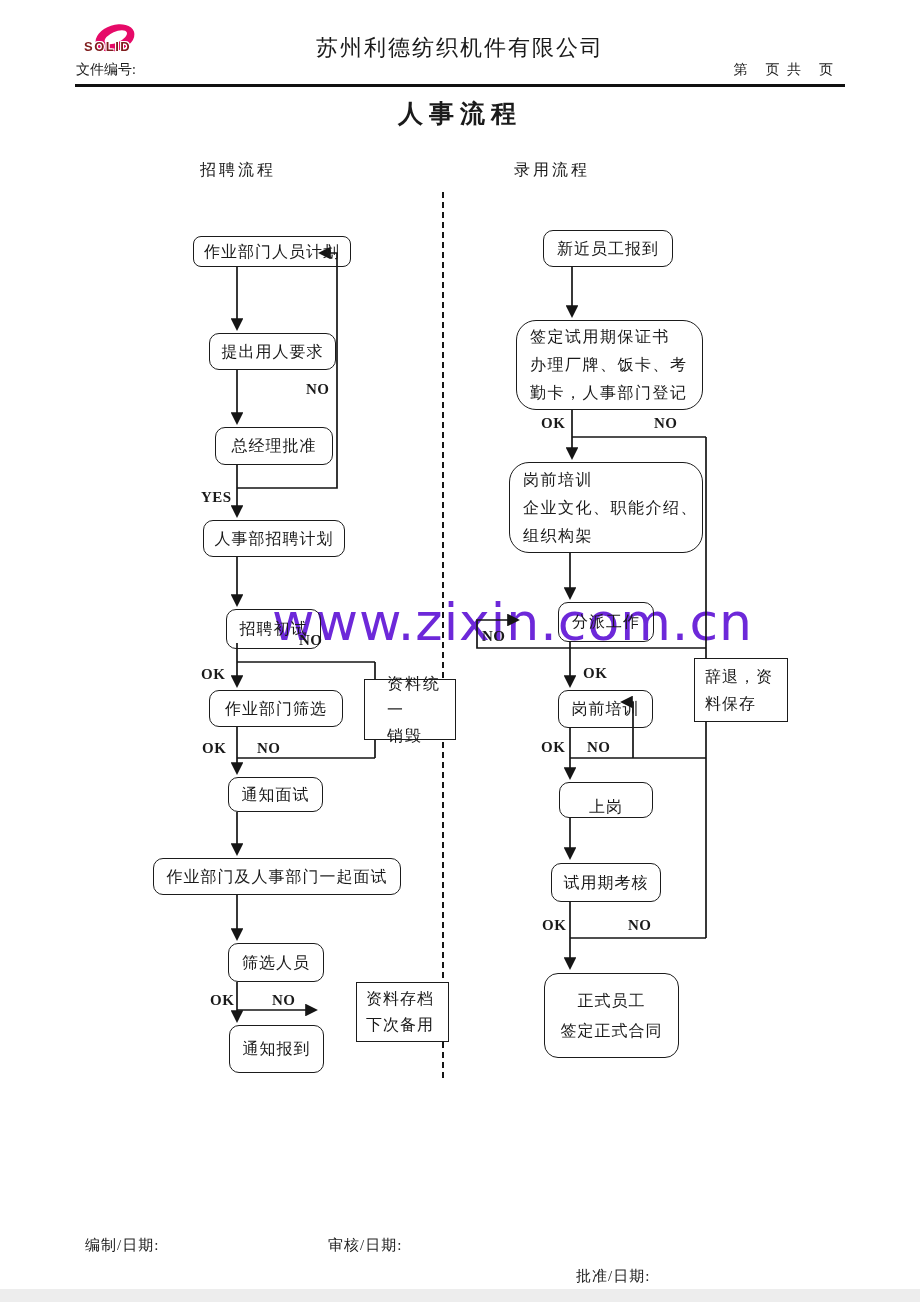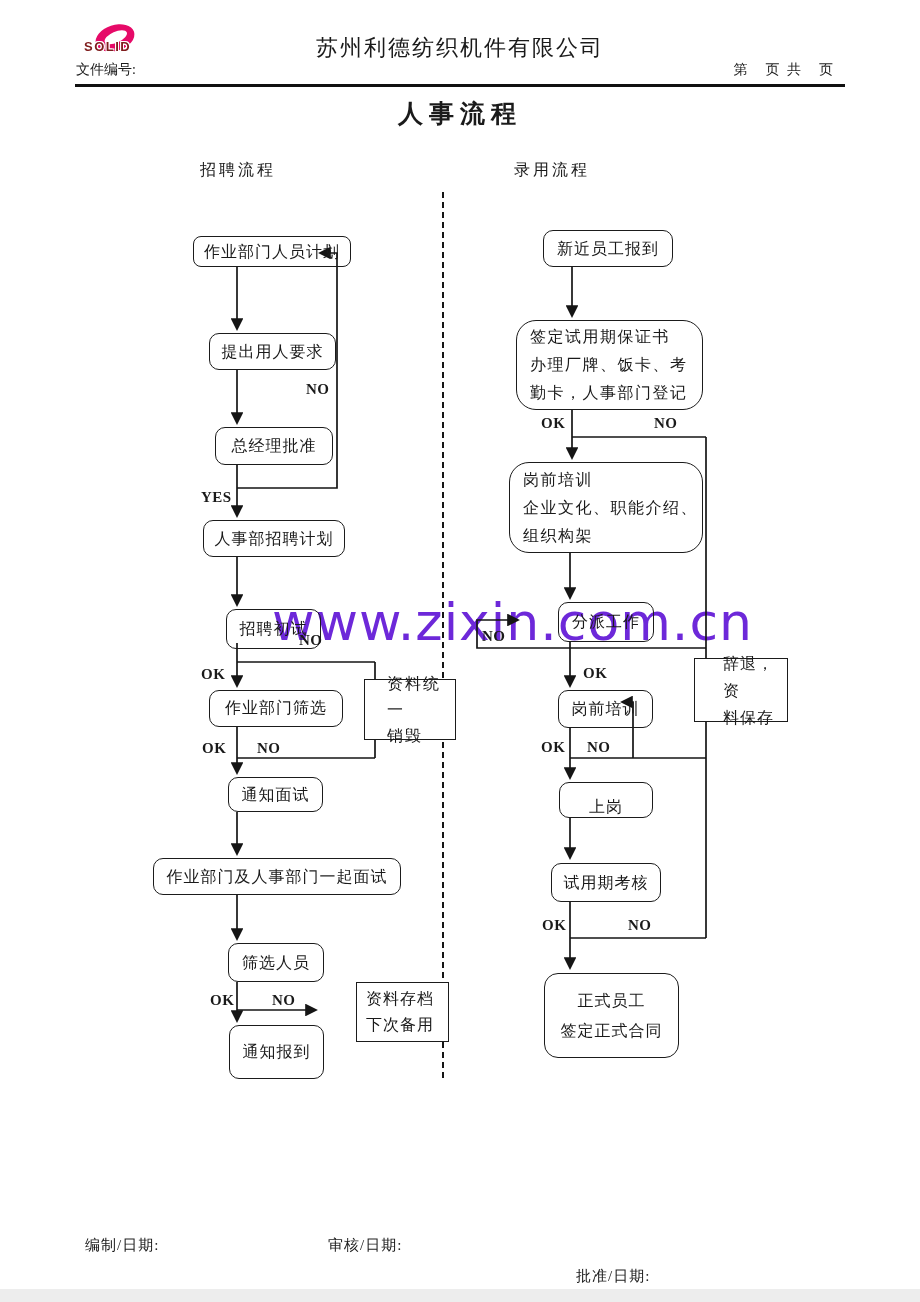--- a/index.html
+++ b/index.html
@@ -113,41 +113,41 @@
     </div>
   <div class="node" style="left:179px;top:427px;width:118px;height:38px;">
     <span>总经理批准</span>
     </div>
   <div class="node" style="left:167px;top:520px;width:142px;height:37px;">
     <span>人事部招聘计划</span>
     </div>
   <div class="node" style="left:190px;top:609px;width:95px;height:40px;">
     <span>招聘初试</span>
     </div>
-  <div class="node" style="left:173px;top:690px;width:134px;height:37px;font-family:Liberation Mono, monospace;">
+  <div class="node" style="left:173px;top:690px;width:134px;height:37px;">
     <span>作业部门筛选</span>
     </div>
   <div class="node sq multi" style="left:328px;top:679px;width:92px;height:61px;line-height:26px;letter-spacing:2px;padding-left:22px;">
     <span class="ln">资料统一</span>
     <span class="ln">销毁</span>
     </div>
   <div class="node" style="left:192px;top:777px;width:95px;height:35px;">
     <span>通知面试</span>
     </div>
   <div class="node" style="left:117px;top:858px;width:248px;height:37px;">
     <span>作业部门及人事部门一起面试</span>
     </div>
   <div class="node" style="left:192px;top:943px;width:96px;height:39px;">
     <span>筛选人员</span>
     </div>
   <div class="node sq multi" style="left:320px;top:982px;width:93px;height:60px;line-height:26px;letter-spacing:1px;padding-left:9px;">
     <span class="ln">资料存档</span>
     <span class="ln">下次备用</span>
     </div>
-  <div class="node" style="left:193px;top:1025px;width:95px;height:54px;">
+  <div class="node" style="left:193px;top:1025px;width:95px;height:48px;">
     <span>通知报到</span>
     </div>
 
   <div class="node multi" style="left:480px;top:320px;width:187px;height:90px;border-radius:20px;line-height:28px;letter-spacing:1.5px;">
     <span class="ln">签定试用期保证书</span>
     <span class="ln">办理厂牌、饭卡、考</span>
     <span class="ln">勤卡，人事部门登记</span>
     </div>
   <div class="node" style="left:507px;top:230px;width:130px;height:37px;">
     <span>新近员工报到</span>
@@ -156,21 +156,21 @@
     <span class="ln">岗前培训</span>
     <span class="ln">企业文化、职能介绍、</span>
     <span class="ln">组织构架</span>
     </div>
   <div class="node" style="left:522px;top:602px;width:96px;height:40px;">
     <span>分派工作</span>
     </div>
   <div class="node" style="left:522px;top:690px;width:95px;height:38px;">
     <span>岗前培训</span>
     </div>
-  <div class="node sq multi" style="left:658px;top:658px;width:94px;height:64px;line-height:27px;letter-spacing:1px;padding-left:28px;">
+  <div class="node sq multi" style="left:658px;top:658px;width:94px;height:64px;line-height:27px;letter-spacing:1px;padding-left:10px;">
     <span class="ln">辞退，资</span>
     <span class="ln">料保存</span>
     </div>
   <div class="node" style="left:523px;top:782px;width:94px;height:36px;align-items:flex-end;">
     <span>上岗</span>
     </div>
   <div class="node" style="left:515px;top:863px;width:110px;height:39px;">
     <span>试用期考核</span>
     </div>
   <div class="node multi center" style="left:508px;top:973px;width:135px;height:85px;border-radius:14px;line-height:30px;letter-spacing:1px;">

